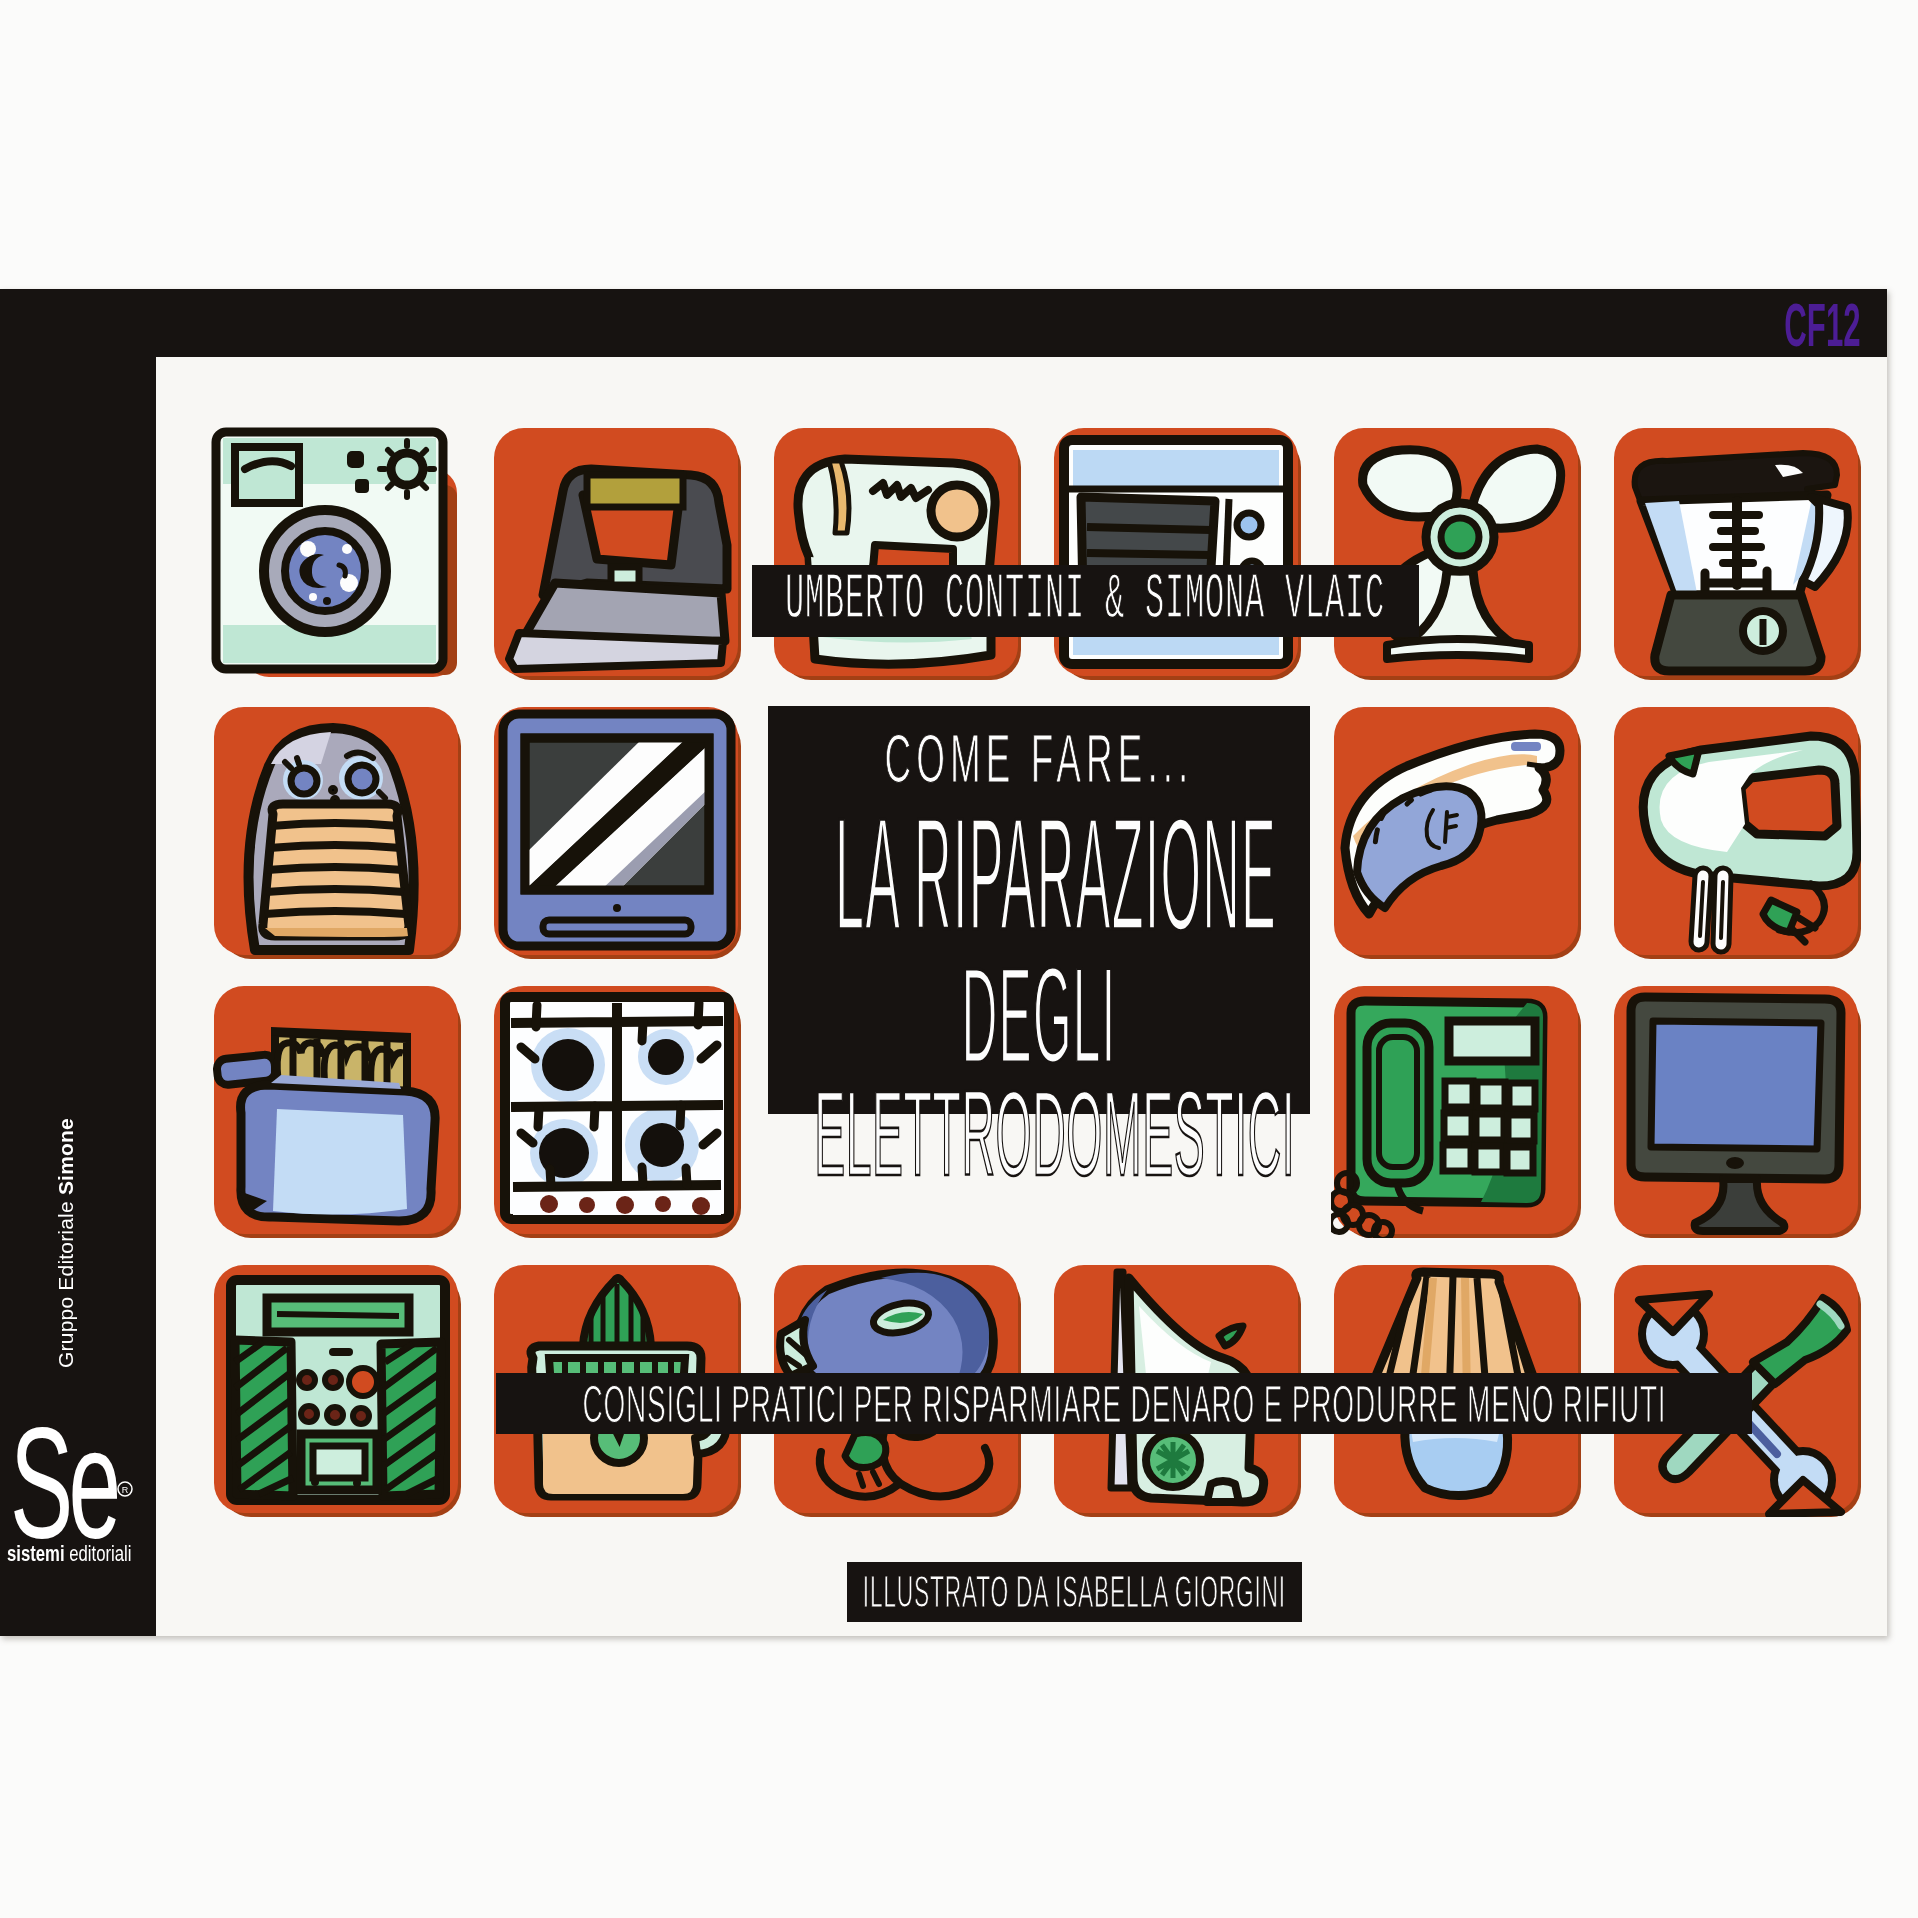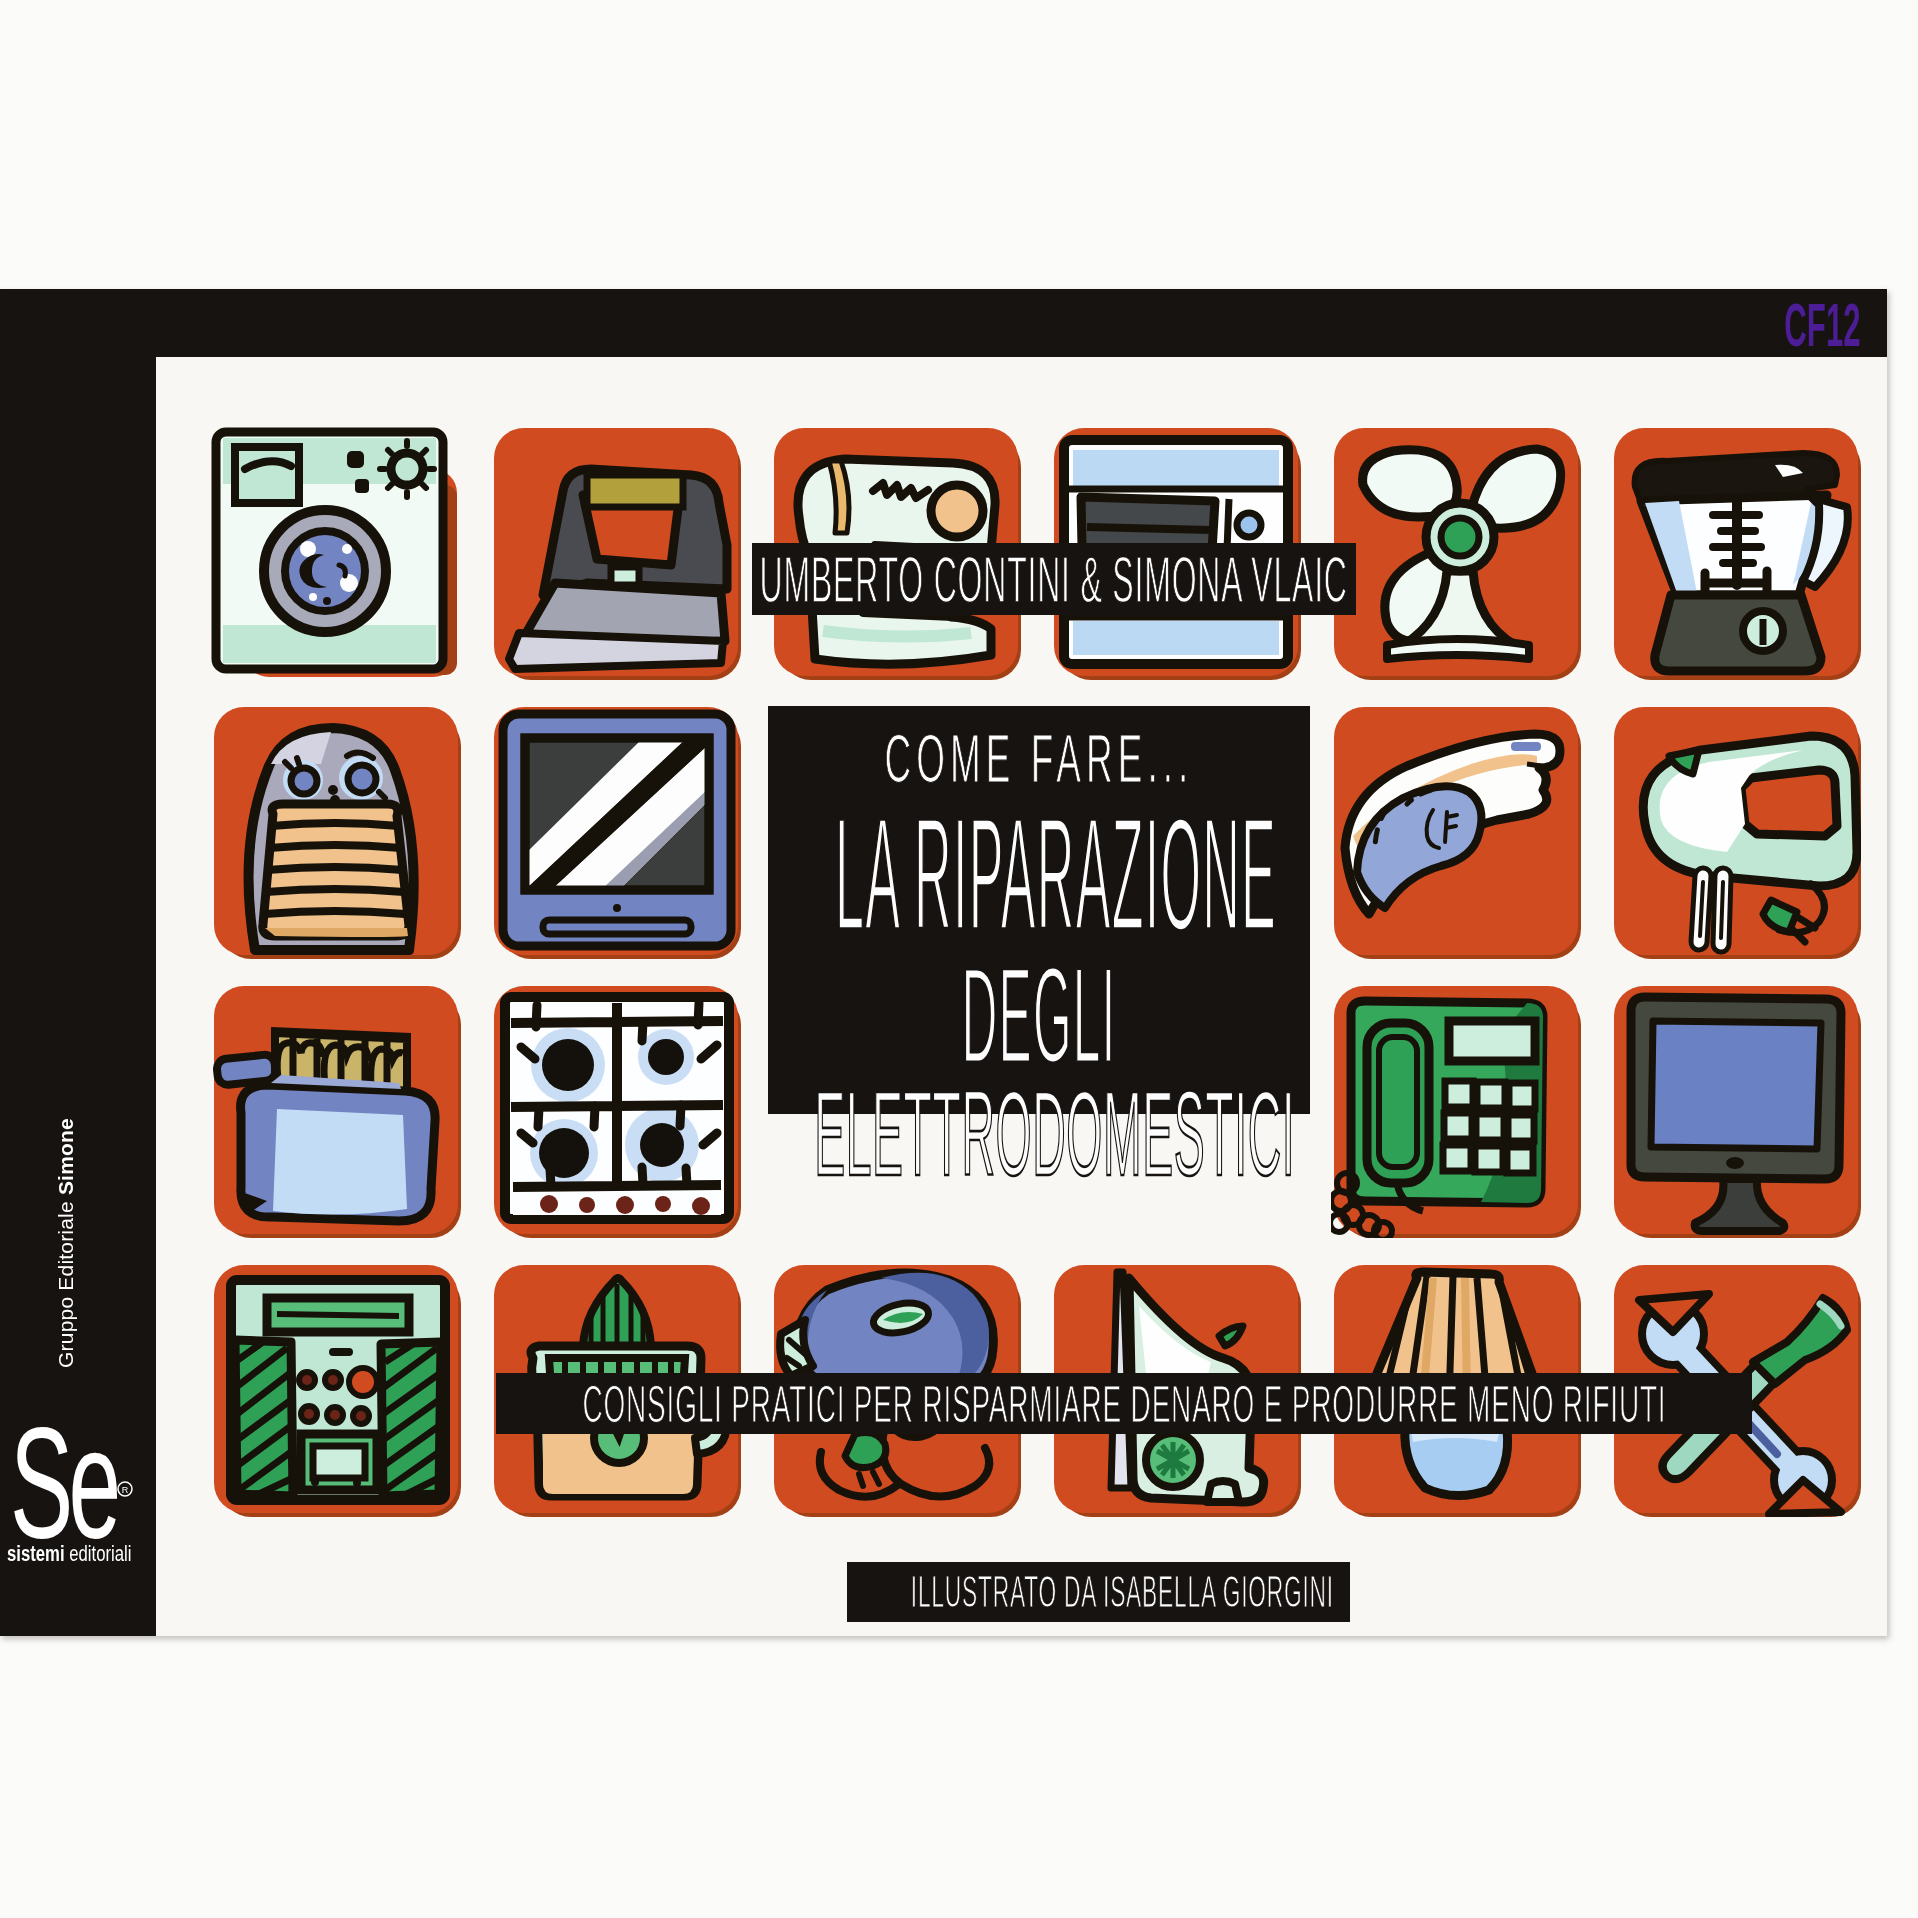--- a/index.html
+++ b/index.html
@@ -392,27 +392,27 @@
     <circle cx="192" cy="218" r="29" fill="#c3dcf5" stroke="#171209" stroke-width="8"></circle>
     <path d="M192 218 L230 250 L158 252 Z" fill="#d14b20" stroke="#171209" stroke-width="8" stroke-linejoin="round"></path>
     <line x1="72" y1="88" x2="184" y2="208" stroke="#c3dcf5" stroke-width="21"></line>
     <line x1="96" y1="116" x2="166" y2="192" stroke="#4c5f9e" stroke-width="8" stroke-linecap="round"></line>
     <path d="M150 96 L58 192 Q46 204 56 214 Q66 222 78 210 L166 118 Z" fill="#9fd8c0" stroke="#171209" stroke-width="8" stroke-linejoin="round"></path>
     <path d="M212 36 Q232 46 236 68 Q222 88 194 98 L164 122 L142 100 L176 80 Q196 62 212 36 Z" fill="#2fa156" stroke="#171209" stroke-width="8" stroke-linejoin="round"></path>
     <path d="M209 42 Q224 52 230 64" fill="none" stroke="#9fd8c0" stroke-width="7" stroke-linecap="round"></path>
    </svg>
         </div>
 
-   <div class="band" style="left:596px;top:186px;width:604px;height:72px;">
+   <div class="band" style="left:596px;top:208px;width:667px;height:72px;font-family:Liberation Mono, monospace;">
           <span style="font-size:40px;transform:scale(0.8,1.62);letter-spacing:1px;-webkit-text-stroke:0.8px #171311;">UMBERTO CONTINI &amp; SIMONA VLAIC</span>
         </div>
    <div class="band" style="left:340px;top:1016px;width:1256px;height:61px;">
           <span style="font-size:35px;transform:scale(0.8,1.5);letter-spacing:1px;-webkit-text-stroke:0.8px #171311;">CONSIGLI PRATICI PER RISPARMIARE DENARO E PRODURRE MENO RIFIUTI</span>
         </div>
-   <div class="band" style="left:691px;top:1205px;width:455px;height:60px;padding-left:48px;">
+   <div class="band" style="left:691px;top:1205px;width:455px;height:60px;">
           <span style="font-size:30px;transform:scale(0.76,1.5);letter-spacing:1px;-webkit-text-stroke:0.7px #171311;">ILLUSTRATO DA ISABELLA GIORGINI</span>
         </div>
    <div id="titlebox">
      <div class="tl" style="top:53px;">
             <span style="font-size:44px;transform:scale(0.84,1.55);letter-spacing:6px;-webkit-text-stroke:0.8px #171311;">COME FARE...</span>
           </div>
      <div class="tl" style="top:169px;">
             <span style="font-size:80px;transform:translateX(17px) scale(0.65,2.0);letter-spacing:2px;-webkit-text-stroke:1.8px #171311;">LA RIPARAZIONE</span>
           </div>
      <div class="tl" style="top:310px;">

